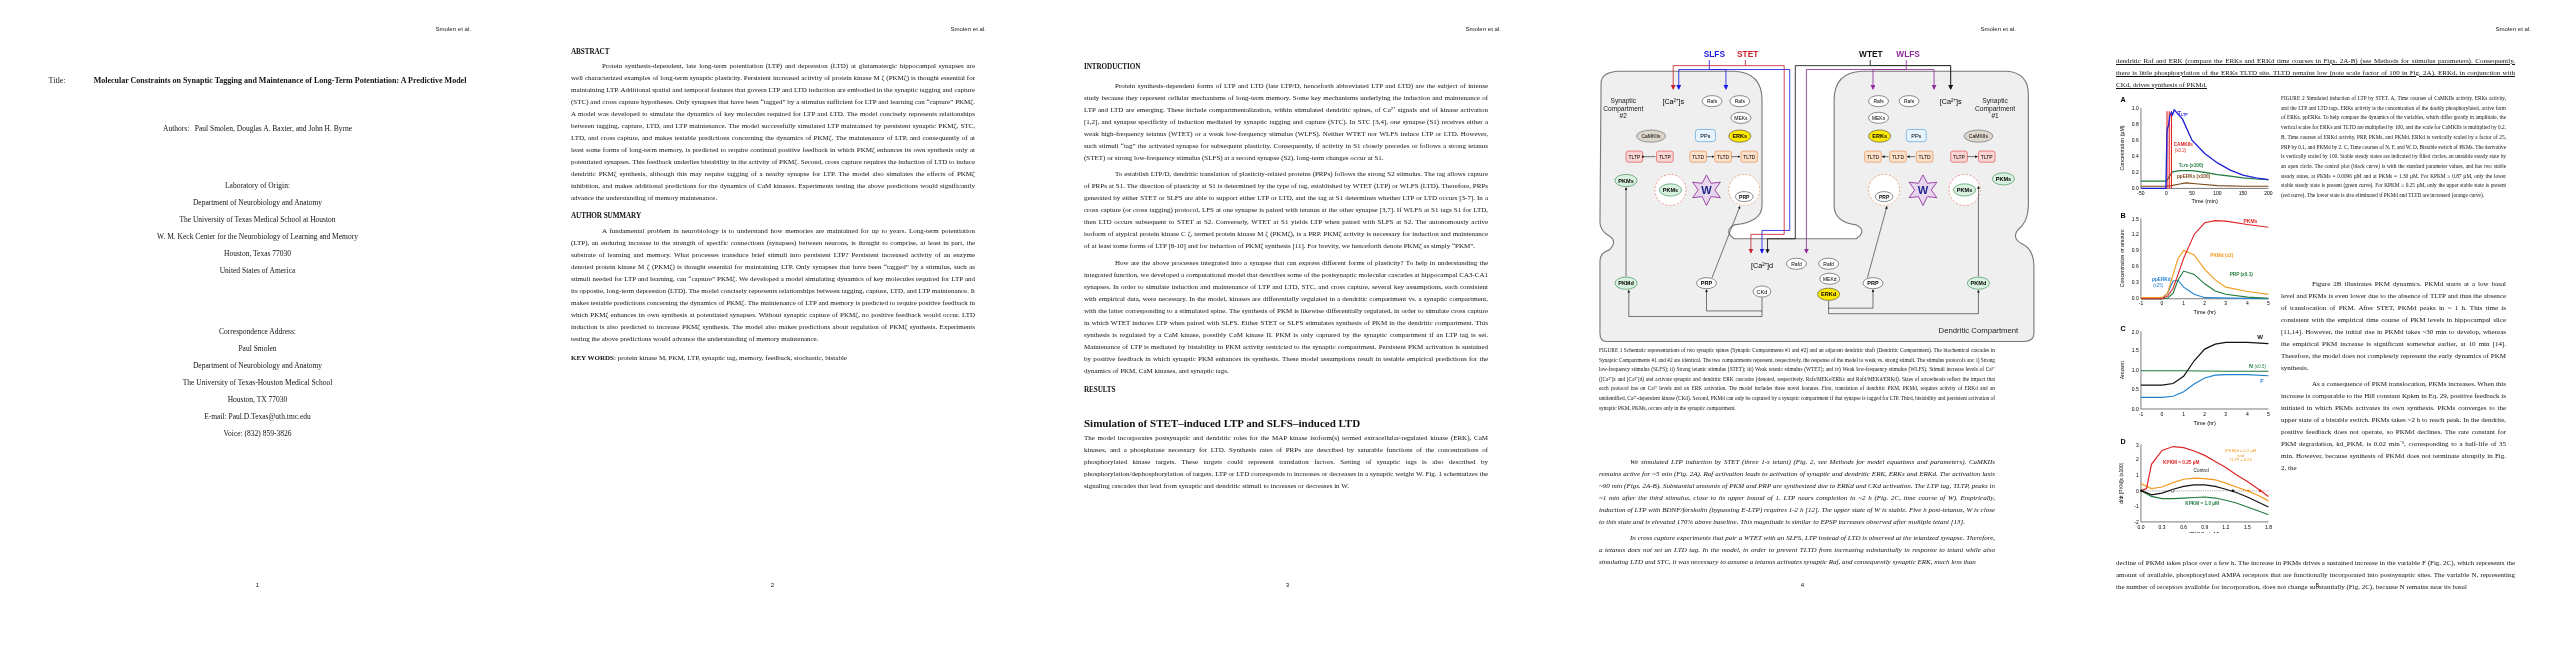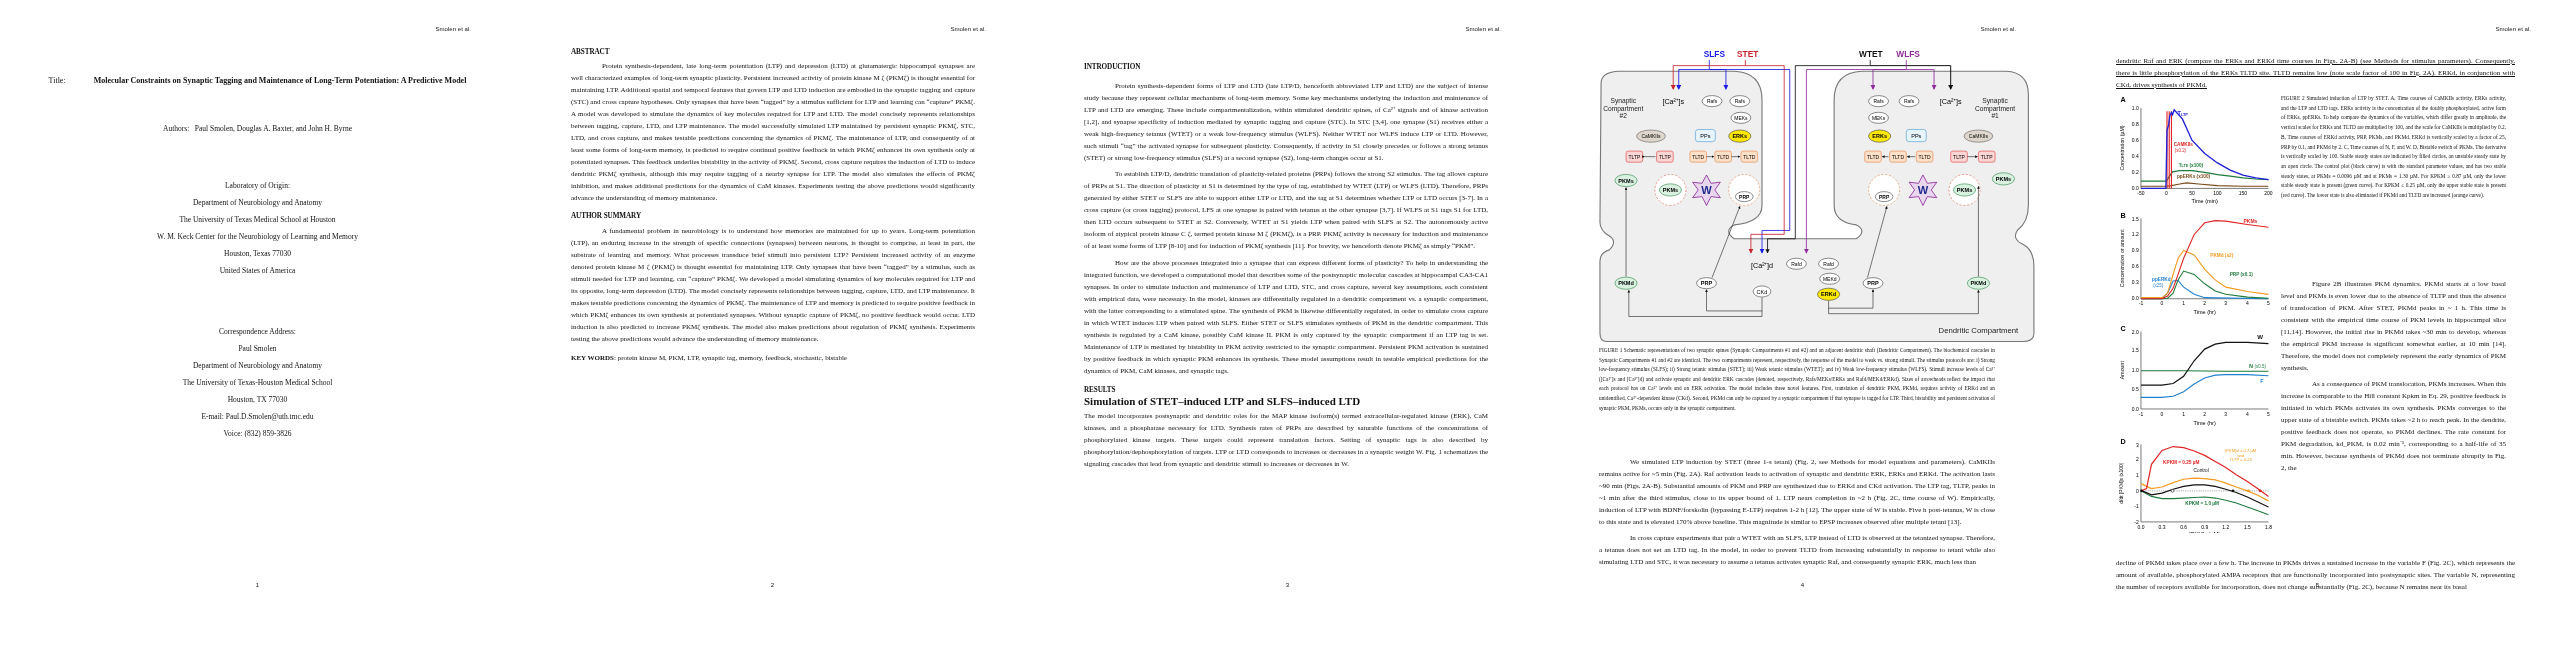--- a/index.html
+++ b/index.html
@@ -17,21 +17,21 @@
 
   
   .p1-title { position: absolute; top: 72px; left: 22px; width: 471px; text-align: center; font-size: 8px; line-height: 17px; }
   .p1-title b { font-weight: bold; padding-left: 24px; }
   .p1-authors { position: absolute; top: 124px; width: 100%; text-align: center; font-size: 7.5px; }
   .p1-block { position: absolute; width: 100%; text-align: center; font-size: 7.5px; line-height: 17px; }
 
   
   .fig1 { position: absolute; left: 50px; top: 39px; width: 445px; height: 308px; }
   .fig1-caption { position: absolute; left: 54px; top: 346px; width: 396px; font-size: 5.3px; line-height: 9.6px; text-align: justify; }
-  .p4-body { position: absolute; left: 54px; top: 456px; width: 396px; }
+  .p4-body { position: absolute; left: 54px; top: 456px; width: 396px; font-style: italic; }
 
   
   .p5-top { position: absolute; left: 56px; top: 55px; width: 399px; text-decoration: underline; }
   .fig2 { position: absolute; left: 56px; top: 94px; width: 158px; }
   .fig2-caption { position: absolute; left: 221px; top: 94px; width: 225px; font-size: 5.3px; line-height: 9.7px; text-align: justify; }
   .p5-col { position: absolute; left: 221px; width: 225px; }
   .p5-bottom { position: absolute; left: 56px; top: 557px; width: 399px; }
   .chart-label { font-family: "Liberation Sans", sans-serif; font-weight: bold; font-size: 13px; }
   svg text { font-family: "Liberation Sans", sans-serif; }
 </style>
@@ -55,21 +55,21 @@
     <div>W. M. Keck Center for the Neurobiology of Learning and Memory</div>
     <div>Houston, Texas 77030</div>
     <div>United States of America</div>
   </div>
   <div class="p1-block" style="top:323px">
     <div>Correspondence Address:</div>
     <div>Paul Smolen</div>
     <div>Department of Neurobiology and Anatomy</div>
     <div>The University of Texas-Houston Medical School</div>
     <div>Houston, TX 77030</div>
-    <div>E-mail: Paul.D.Smolen@uth.tmc.edu</div>
+    <div>E-mail: Paul.D.Texas@uth.tmc.edu</div>
     <div>Voice: (832) 859-3826</div>
   </div>
   <div class="page-num">1</div>
 </div>
 
 <div class="page">
   <div class="running-head">Smolen et al.</div>
   <div class="body" style="top:48px">
     <h2 class="sec">ABSTRACT</h2>
     <p class="just">Protein synthesis-dependent, late long-term potentiation (LTP) and depression (LTD) at glutamatergic hippocampal synapses are well characterized examples of long-term synaptic plasticity. Persistent increased activity of protein kinase M ζ (PKMζ) is thought essential for maintaining LTP. Additional spatial and temporal features that govern LTP and LTD induction are embodied in the synaptic tagging and capture (STC) and cross capture hypotheses. Only synapses that have been “tagged” by a stimulus sufficient for LTP and learning can “capture” PKMζ. A model was developed to simulate the dynamics of key molecules required for LTP and LTD. The model concisely represents relationships between tagging, capture, LTD, and LTP maintenance. The model successfully simulated LTP maintained by persistent synaptic PKMζ, STC, LTD, and cross capture, and makes testable predictions concerning the dynamics of PKMζ. The maintenance of LTP, and consequently of at least some forms of long-term memory, is predicted to require continual positive feedback in which PKMζ enhances its own synthesis only at potentiated synapses. This feedback underlies bistability in the activity of PKMζ.  Second, cross capture requires the induction of LTD to induce dendritic PKMζ synthesis, although this may require tagging of a nearby synapse for LTP. The model also simulates the effects of PKMζ inhibition, and makes additional predictions for the dynamics of CaM kinases. Experiments testing the above predictions would significantly advance the understanding of memory maintenance.</p>
@@ -85,21 +85,21 @@
 <div class="page">
   <div class="running-head">Smolen et al.</div>
   <div class="body" style="top:63px; left:54px;">
     <h2 class="sec" style="margin-bottom:9px">INTRODUCTION</h2>
     <p class="just">Protein synthesis-dependent forms of LTP and LTD (late LTP/D, henceforth abbreviated LTP and LTD) are the subject of intense study because they represent cellular mechanisms of long-term memory. Some key mechanisms underlying the induction and maintenance of LTP and LTD are emerging. These include compartmentalization, within stimulated dendritic spines, of Ca²⁺ signals and of kinase activation [1,2], and synapse specificity of induction mediated by synaptic tagging and capture (STC). In STC [3,4], one synapse (S1) receives either a weak high-frequency tetanus (WTET) or a weak low-frequency stimulus (WLFS). Neither WTET nor WLFS induce LTP or LTD. However, such stimuli “tag” the activated synapse for subsequent plasticity.  Consequently, if activity in S1 closely precedes or follows a strong tetanus (STET) or strong low-frequency stimulus (SLFS) at a second synapse (S2), long-term changes occur at S1.</p>
     <div style="height:4.4px"></div>
     <p class="just">To establish LTP/D, dendritic translation of plasticity-related proteins (PRPs) follows the strong S2 stimulus. The tag allows capture of PRPs at S1. The direction of plasticity at S1 is determined by the type of tag, established by WTET (LTP) or WLFS (LTD). Therefore, PRPs generated by either STET or SLFS are able to support either LTP or LTD, and the tag at S1 determines whether LTP or LTD occurs [3-7]. In a cross capture (or cross tagging) protocol, LFS at one synapse is paired with tetanus at the other synapse [3,7]. If WLFS at S1 tags S1 for LTD, then LTD occurs subsequent to STET at S2. Conversely, WTET at S1 yields LTP when paired with SLFS at S2. The autonomously active isoform of atypical protein kinase C ζ, termed protein kinase M ζ (PKMζ), is a PRP. PKMζ activity is necessary for induction and maintenance of at least some forms of LTP [8-10] and for induction of PKMζ synthesis [11]. For brevity, we henceforth denote PKMζ as simply “PKM”.</p>
     <div style="height:4.4px"></div>
     <p class="just">How are the above processes integrated into a synapse that can express different forms of plasticity? To help in understanding the integrated function, we developed a computational model that describes some of the postsynaptic molecular cascades at hippocampal CA3-CA1 synapses. In order to simulate induction and maintenance of LTP and LTD, STC, and cross capture, several key assumptions, each consistent with empirical data, were necessary. In the model, kinases are differentially regulated in a dendritic compartment vs. a synaptic compartment, with the latter corresponding to a stimulated spine. The synthesis of PKM is likewise differentially regulated, in order to simulate cross capture in which WTET induces LTP when paired with SLFS. Either STET or SLFS stimulates synthesis of PKM in the dendritic compartment. This synthesis is regulated by a CaM kinase, possibly CaM kinase II. PKM is only captured by the synaptic compartment if an LTP tag is set. Maintenance of LTP is mediated by bistability in PKM activity restricted to the synaptic compartment. Persistent PKM activation is sustained by positive feedback in which synaptic PKM enhances its synthesis. These model assumptions result in testable empirical predictions for the dynamics of PKM, CaM kinases, and synaptic tags.</p>
     <div style="height:9px"></div>
-    <h2 class="sec" style="margin-bottom:1px">RESULTS</h2>
+    <h2 class="sec" style="margin-bottom:23px">RESULTS</h2>
     <h3 class="sub">Simulation of STET–induced LTP and SLFS–induced LTD</h3>
     <p class="just noind">The model incorporates postsynaptic and dendritic roles for the MAP kinase isoform(s) termed extracellular-regulated kinase (ERK), CaM kinases, and a phosphatase necessary for LTD. Synthesis rates of PRPs are described by saturable functions of the concentrations of phosphorylated kinase targets. These targets could represent translation factors. Setting of synaptic tags is also described by phosphorylation/dephosphorylation of targets. LTP or LTD corresponds to increases or decreases in a synaptic weight W. Fig. 1 schematizes the signaling cascades that lead from synaptic and dendritic stimuli to increases or decreases in W.</p>
   </div>
   <div class="page-num">3</div>
 </div>
 
 <div class="page">
   <div class="running-head">Smolen et al.</div>
 
   <svg class="fig1" viewBox="0 0 800 555" xmlns="http://www.w3.org/2000/svg">

